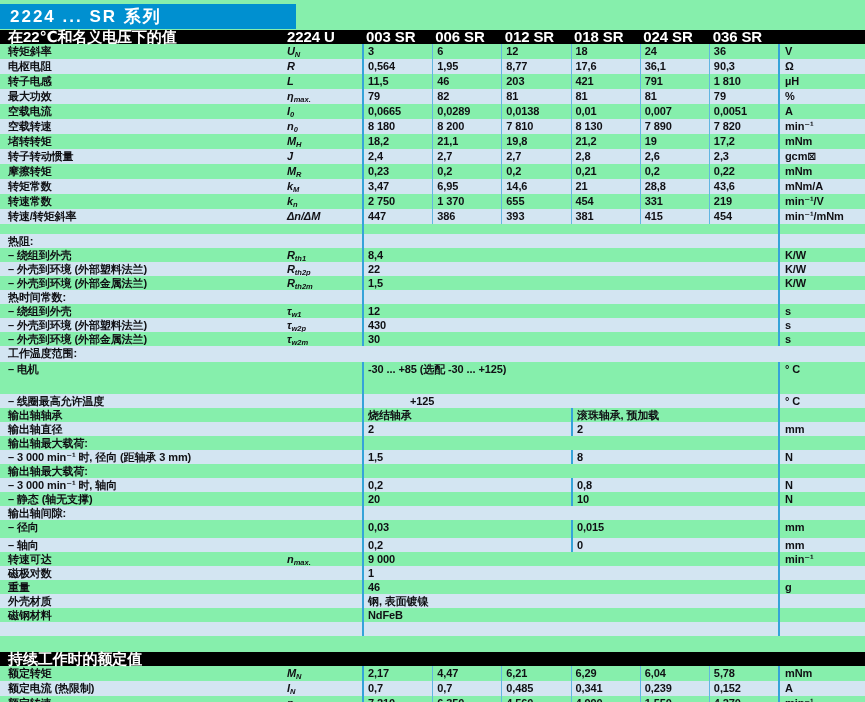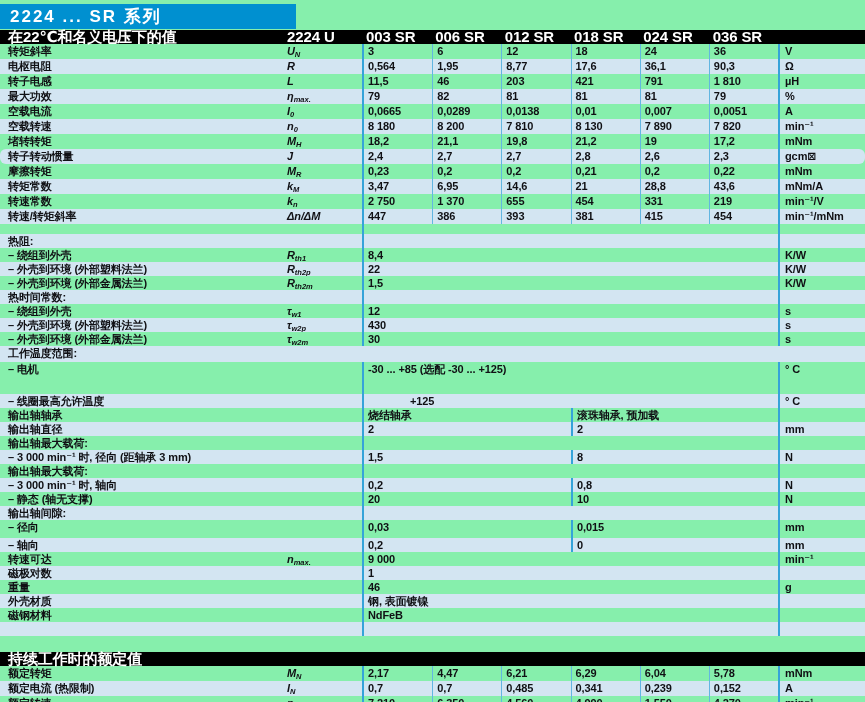--- a/index.html
+++ b/index.html
@@ -150,21 +150,21 @@
         <div class="vals">
           <div class="cell">18,2</div>
           <div class="cell">21,1</div>
           <div class="cell">19,8</div>
           <div class="cell">21,2</div>
           <div class="cell">19</div>
           <div class="cell">17,2</div>
         </div>
         <div class="unitz">mNm</div>
       </div>
-      <div class="row blue" style="height: 15px; line-height: 15px; border-radius: 6px;">
+      <div class="row blue" style="height: 15px; line-height: 15px;">
         <div class="lab">转子转动惯量</div>
         <div class="sym"><span>J</span></div>
         <div class="vals">
           <div class="cell">2,4</div>
           <div class="cell">2,7</div>
           <div class="cell">2,7</div>
           <div class="cell">2,8</div>
           <div class="cell">2,6</div>
           <div class="cell">2,3</div>
         </div>

